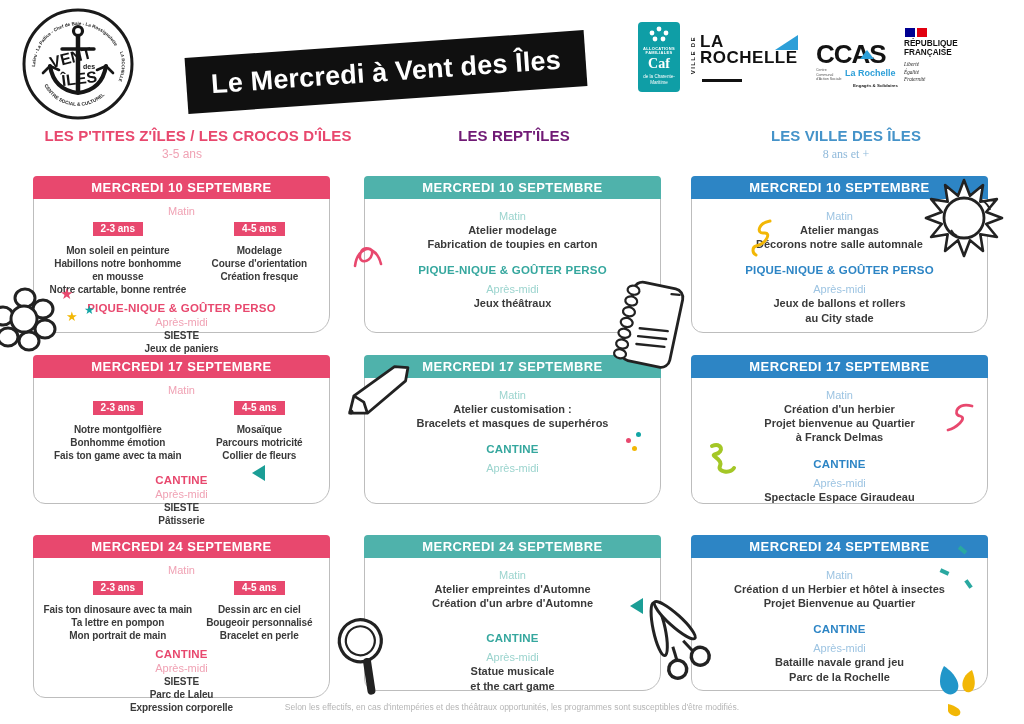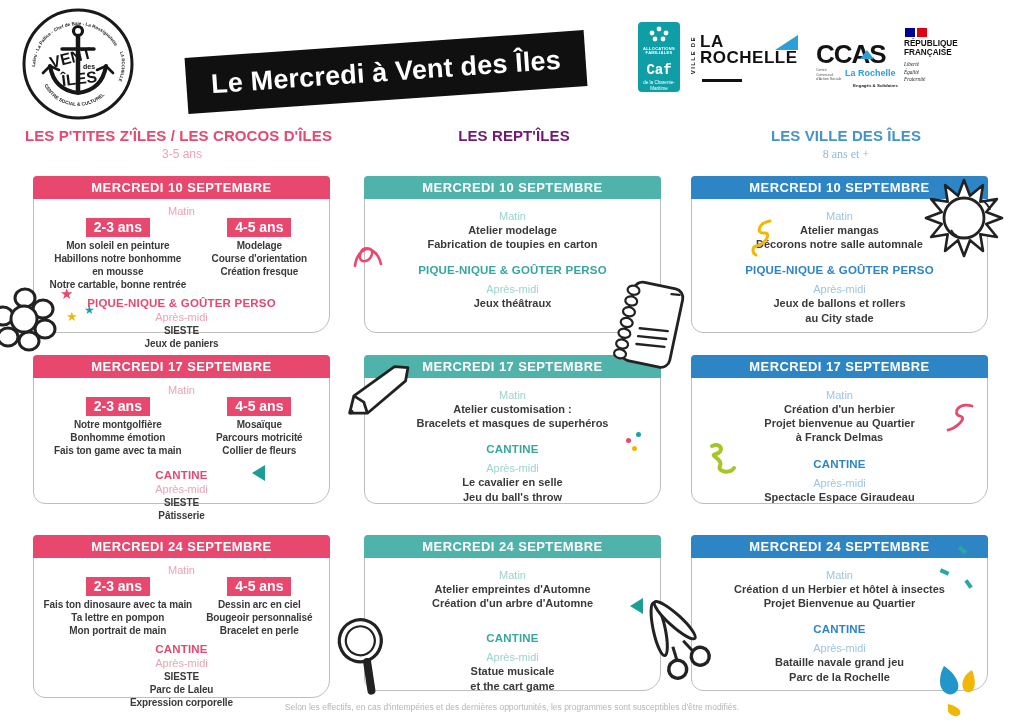--- a/index.html
+++ b/index.html
@@ -8,21 +8,21 @@
 
   
   .stamp{position:absolute;left:20px;top:6px;width:116px;height:116px;}
   .banner{position:absolute;left:186px;top:44px;width:400px;height:56px;background:#101010;
           transform:rotate(-4deg);display:flex;align-items:center;justify-content:center;}
   .banner span{color:#fff;font-size:27px;font-weight:800;letter-spacing:.2px;white-space:nowrap;}
 
   .caf{position:absolute;left:638px;top:22px;width:42px;height:70px;background:#0f9ea6;border-radius:4px;
        color:#fff;text-align:center;line-height:1.05;padding-top:3px;box-sizing:border-box;}
   .caf-org{font-size:4px;font-weight:700;letter-spacing:.3px;}
-  .caf-name{font-family:Liberation Mono, monospace;font-weight:700;font-size:14px;margin-top:8px;}
+  .caf-name{font-family:Liberation Serif, serif;font-weight:700;font-size:14px;margin-top:2px;}
   .caf-region{font-size:4.6px;margin-top:2px;white-space:pre-line;line-height:1.3;}
 
   .lr{position:absolute;left:700px;top:34px;width:108px;height:50px;}
   .lr-ville{position:absolute;left:-10px;top:2px;font-size:6px;letter-spacing:1.4px;color:#111;
             writing-mode:vertical-rl;transform:rotate(180deg);font-weight:700;}
   .lr-name{font-size:17px;font-weight:800;color:#111;line-height:.95;letter-spacing:.5px;}
   .lr-sail{position:absolute;right:10px;top:1px;width:0;height:0;
            border-bottom:15px solid #2d9fd8;border-left:23px solid transparent;}
   .lr-bar{position:absolute;left:2px;bottom:2px;width:40px;height:3.5px;background:#111;}
 
@@ -48,21 +48,21 @@
 
   
   .card{position:absolute;width:297px;background:#fff;border:1.4px solid #bdbdbd;
         border-radius:5px 5px 18px 12px;box-sizing:border-box;z-index:1;}
   .card-hd{margin:-1.4px -1.4px 0 -1.4px;height:23px;line-height:23px;border-radius:4px 4px 0 0;
            color:#fff;font-size:13px;font-weight:800;letter-spacing:.4px;text-align:center;}
   .card-bd{padding:4px 6px 0;text-align:center;}
   .period{font-size:11px;margin:2px 0 1px;}
   .lines{font-size:10.6px;font-weight:700;color:#3a3a3a;line-height:1.3;white-space:pre-line;}
   .lunch{font-size:11.5px;font-weight:800;margin:6px 0 2px;letter-spacing:.2px;}
-  .badge{display:inline-block;color:#fff;font-size:14px;font-weight:700;padding:1px 8px 2px;margin-bottom:2px;}
+  .badge{display:inline-block;color:#fff;font-size:10px;font-weight:700;padding:1px 8px 2px;margin-bottom:8px;}
   .agegrid{display:flex;margin-top:1px;}
   .agecol-l{flex:0 0 55%;}
   .agecol-r{flex:0 0 45%;}
   .dense .lines{font-size:10px;letter-spacing:-.1px;}
   .simple .period{margin-top:7px;}
   .simple .lines{font-size:11px;}
   .simple .lunch{margin:13px 0 6px;}
 
   .bg-pink{background:#e8486e;} .tx-pink{color:#e8486e;} .lt-pink{color:#f0a2b4;}
   .bg-teal{background:#4fb2ab;} .tx-teal{color:#35a79e;} .lt-teal{color:#9bd4ce;}
@@ -160,21 +160,21 @@
       <i style="background:#000091"></i>
         <i style="background:#e1000f"></i>
     </div>
     <div class="rf-name">RÉPUBLIQUE
 FRANÇAISE</div>
     <div class="rf-motto">Liberté
 Égalité
 Fraternité</div>
   </div>
 
-  <div class="col-title tx-pink" style="left:0;text-align:right;">LES P'TITES Z'ÎLES / LES CROCOS D'ÎLES</div>
+  <div class="col-title tx-pink" style="left:32px;">LES P'TITES Z'ÎLES / LES CROCOS D'ÎLES</div>
   <div class="col-sub lt-pink" style="left:16px;">3-5 ans</div>
   <div class="col-title" style="left:348px;color:#701a75;">LES REPT'ÎLES</div>
   <div class="col-title" style="left:680px;color:#4593c9;">LES VILLE DES ÎLES</div>
   <div class="col-sub" style="left:680px;color:#8fb9da;font-family:Liberation Serif, serif;">8 ans et +</div>
 
   <div class="card" style="left:33px;top:176px;height:157px;">
     <div class="card-hd bg-pink">MERCREDI 10 SEPTEMBRE</div>
     <div class="card-bd dense">
       <div class="period lt-pink">Matin</div>
       <div class="agegrid">
@@ -263,22 +263,20 @@
   </div>
 
   <div class="card" style="left:364px;top:355px;height:149px;">
     <div class="card-hd bg-teal">MERCREDI 17 SEPTEMBRE</div>
     <div class="card-bd simple">
       <div class="period lt-teal">Matin</div>
       <div class="lines">Atelier customisation :
 Bracelets et masques de superhéros</div>
       <div class="lunch tx-teal">CANTINE</div>
       <div class="period lt-teal">Après-midi</div>
-      <div class="lines">Le cavalier en selle
-Jeu du ball's throw</div>
     </div>
   </div>
 
   <div class="card" style="left:364px;top:535px;height:156px;">
     <div class="card-hd bg-teal">MERCREDI 24 SEPTEMBRE</div>
     <div class="card-bd simple">
       <div class="period lt-teal">Matin</div>
       <div class="lines">Atelier empreintes d'Automne
 Création d'un arbre d'Automne</div>
       <div class="lunch tx-teal" style="margin-top:22px;">CANTINE</div>
@@ -320,21 +318,21 @@
       <div class="period lt-blue">Matin</div>
       <div class="lines">Création d un Herbier et hôtel à insectes
 Projet Bienvenue au Quartier</div>
       <div class="lunch tx-blue">CANTINE</div>
       <div class="period lt-blue">Après-midi</div>
       <div class="lines">Bataille navale grand jeu
 Parc de la Rochelle</div>
     </div>
   </div>
 
-  <div class="footer">Selon les effectifs, en cas d'intempéries et des dernières opportunités, les programmes sont susceptibles d'être modifiés.</div>
+  <div class="footer">Selon les effectifs, en cas d'intempéries et des théâtraux opportunités, les programmes sont susceptibles d'être modifiés.</div>
 
   <div class="deco" style="left:-8px;top:286px;">
     <svg width="66" height="66" viewBox="0 0 66 66">
       <g fill="#ffffff" stroke="#222222" stroke-width="3">
         <ellipse cx="33" cy="12" rx="10" ry="9"></ellipse>
           <ellipse cx="51" cy="23" rx="10" ry="9"></ellipse>
         <ellipse cx="53" cy="43" rx="10" ry="9"></ellipse>
           <ellipse cx="37" cy="55" rx="10" ry="9"></ellipse>
         <ellipse cx="16" cy="51" rx="10" ry="9"></ellipse>
           <ellipse cx="11" cy="30" rx="10" ry="9"></ellipse>

